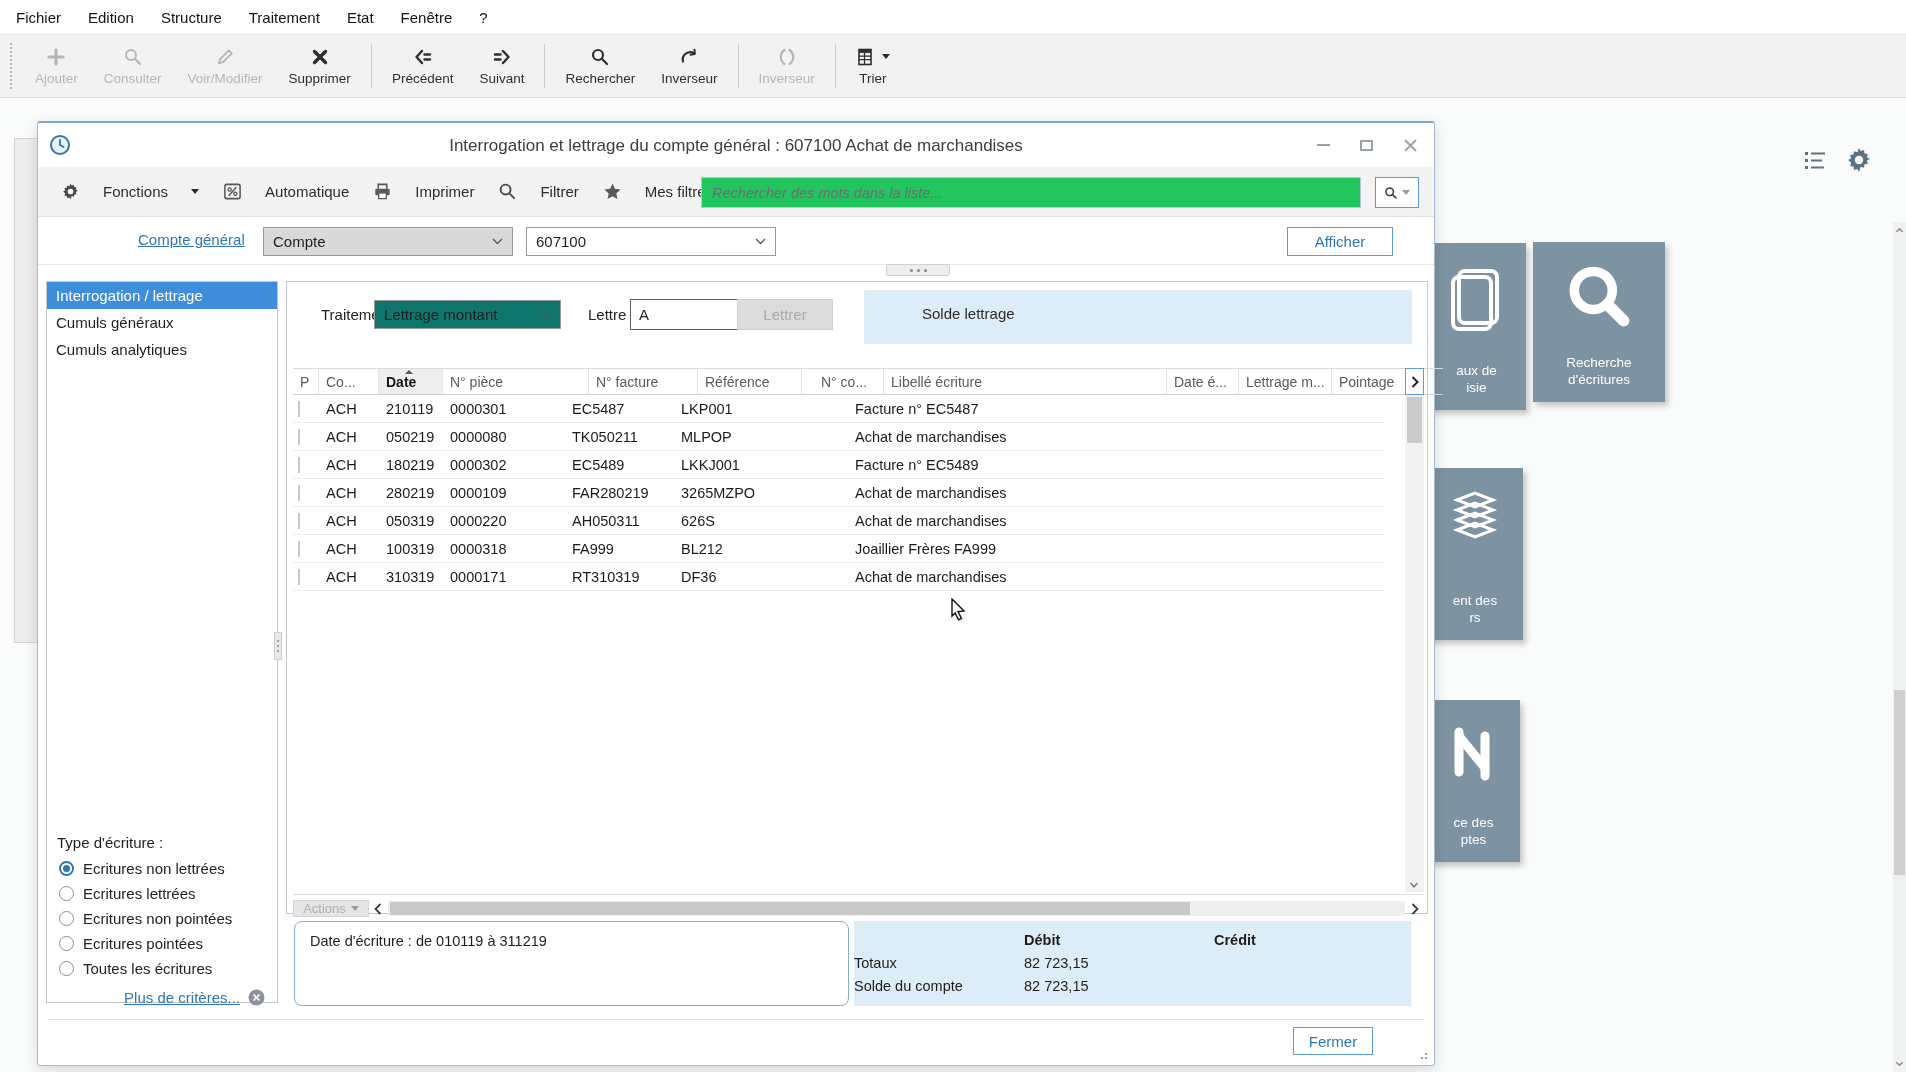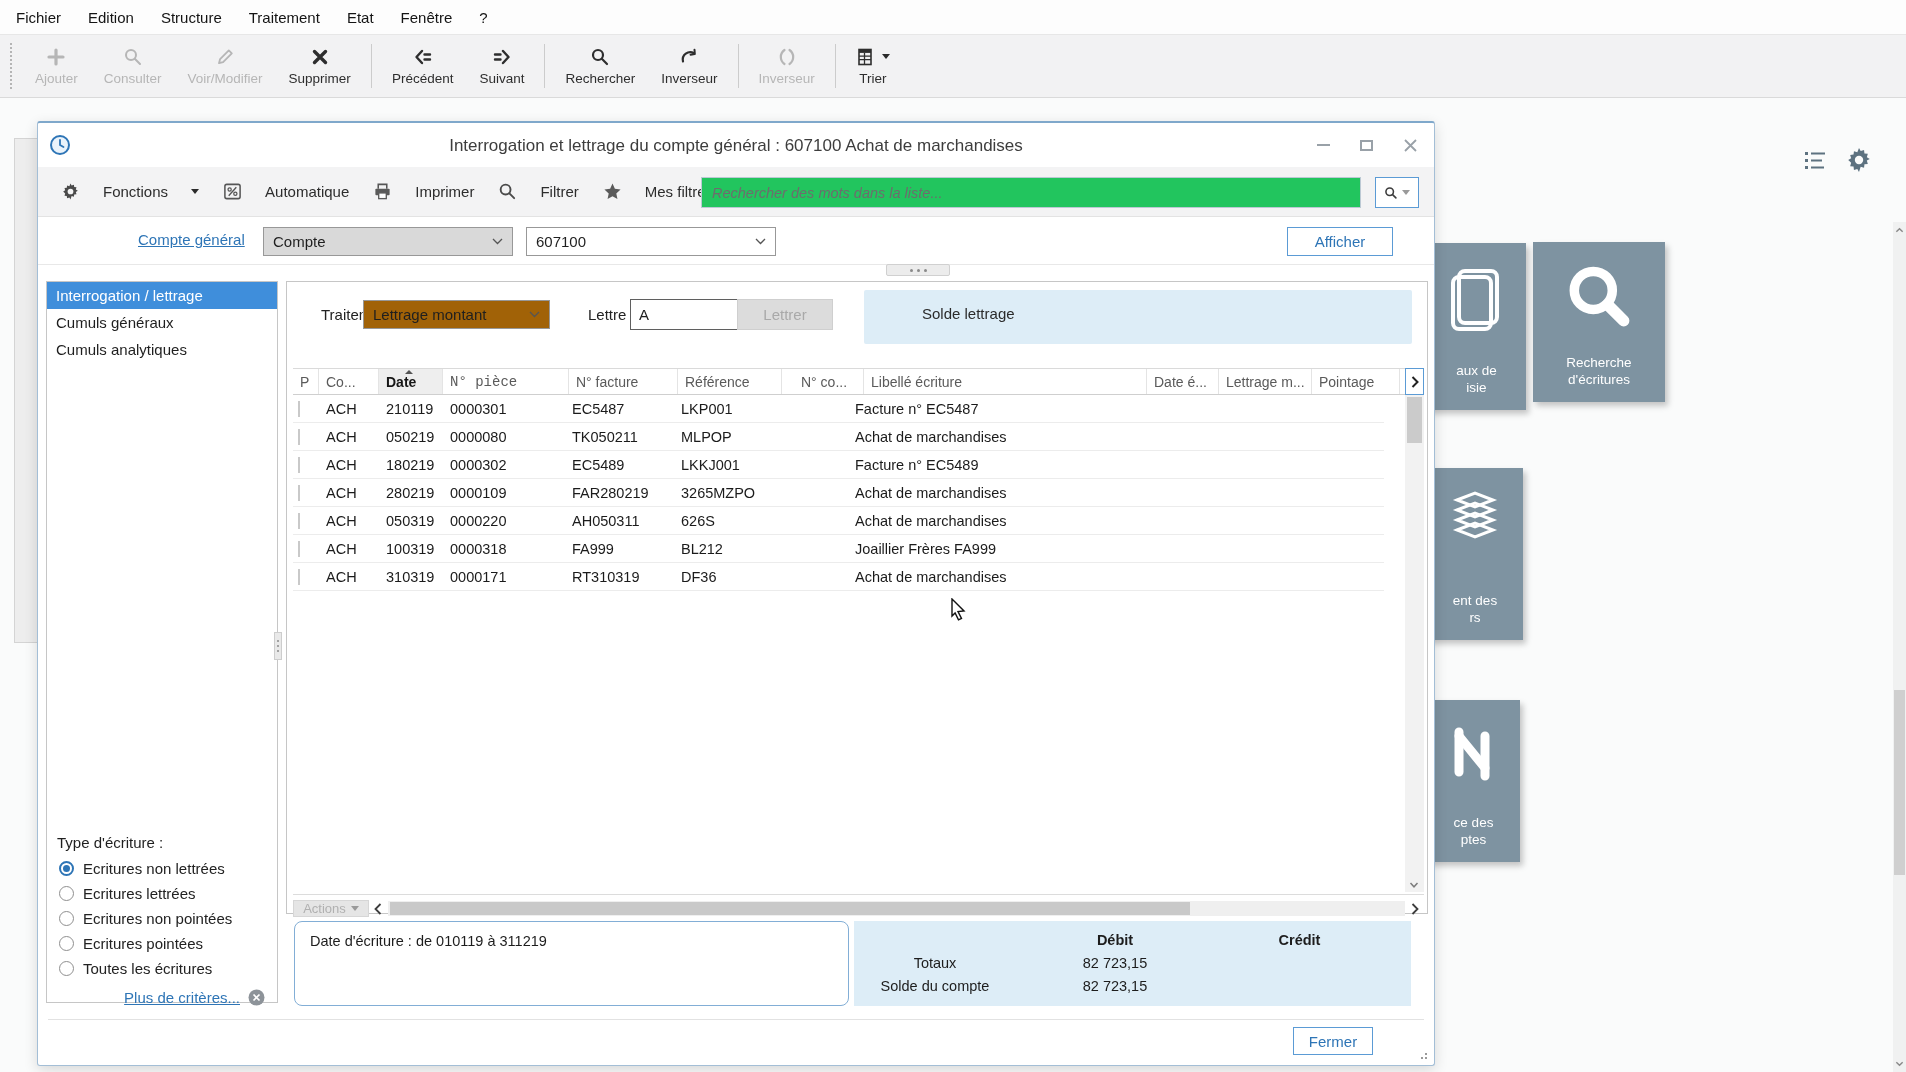--- a/index.html
+++ b/index.html
@@ -79,21 +79,21 @@
   .radio-row{display:flex;align-items:center;gap:9px;padding-left:12px;height:25px;cursor:pointer}
   .radio{width:15px;height:15px;border-radius:50%;border:1px solid #8f8f8f;background:#fff;position:relative;flex:0 0 auto}
   .radio.selected{border:2px solid #2e75b6}
   .radio.selected::after{content:"";position:absolute;inset:2px;border-radius:50%;background:#2e75b6}
   .more-row{display:flex;align-items:center;justify-content:flex-end;gap:8px;padding-right:12px;margin-top:8px}
   .more-link{color:#2e75b6;text-decoration:underline;cursor:pointer}
 
   
   .main-panel{position:absolute;left:248px;top:158px;width:1142px;height:633px;border:1px solid #c6c6c6;background:#fff}
   .treat-label{position:absolute;left:34px;top:24px;font-size:15px}
-  .treat-select{left:76px;top:18px;width:187px;background:#a16207}
+  .treat-select{left:87px;top:18px;width:187px;background:#0f766e}
   .lettre-label{position:absolute;left:301px;top:24px;font-size:15px}
   .lettre-input{position:absolute;left:343px;top:17px;width:118px;height:31px;border:1px solid #5f5f5f;
     padding:0 8px;font-family:"Liberation Sans",sans-serif;font-size:15px;color:#1f1f1f}
   .btn-lettrer{position:absolute;left:450px;top:17px;width:96px;height:31px;background:#dcdcdc;border:1px solid #cfcfcf;
     color:#a9a9a9;font-size:15px;display:flex;align-items:center;justify-content:center}
   .solde-panel{position:absolute;left:577px;top:8px;width:548px;height:54px;background:#ddedf7;border-radius:2px}
   .solde-title{padding:15px 0 0 58px;font-size:15px;color:#2b2b2b}
 
   .thead{position:absolute;left:6px;top:86px;height:27px;display:flex;border-top:1px solid #dadada;
     border-bottom:1px solid #cfcfcf;color:#5a5a5a;font-size:14px}
@@ -119,21 +119,21 @@
   .hs-arrow{width:18px;display:flex;align-items:center;justify-content:center;color:#3d3d3d}
   .hs-track{flex:1;height:15px;background:#efefef;position:relative;margin:0 1px}
   .hs-thumb{position:absolute;left:2px;top:1px;height:13px;width:800px;background:#c9c9c9;cursor:grab}
 
   
   .criteria-box{position:absolute;left:256px;top:798px;width:555px;height:85px;border:1.5px solid #82aed6;
     border-radius:8px;background:#fff;padding:11px 15px;font-size:14.5px;color:#1d1d1d}
   .totals{position:absolute;left:816px;top:798px;width:557px;height:85px;background:#ddedf7;font-size:14.5px;
     padding-top:7px;color:#1d1d1d}
   .t-row{display:grid;grid-template-columns:170px 190px 183px;height:23px;align-items:center}
-  .t-row span{text-align:center;padding-right:8px}
+  .t-row span{text-align:left;padding-right:8px}
   .t-row .credit{padding-right:12px}
   .t-head span{font-weight:bold}
   .dlg-sep{position:absolute;left:10px;right:10px;top:896px;height:1px;background:#e2e2e2}
   .btn-fermer{position:absolute;left:1255px;top:904px;width:80px;height:28px;border:1px solid #5b9bd5;background:#fff;
     color:#2e75b6;font-size:15px;display:flex;align-items:center;justify-content:center;cursor:pointer}
   .resize-grip{position:absolute;right:7px;bottom:6px;display:flex;flex-direction:column;align-items:flex-end;gap:2px}
   .resize-grip i{display:block;width:2px;height:2px;background:#9a9a9a}
 
   .cursor{position:absolute;left:950px;top:598px;pointer-events:none}
 </style>
@@ -439,21 +439,21 @@
       <div class="thead" id="thead">
           <div class="th" style="width: 26px;">
             <span>P</span>
           </div>
           <div class="th" style="width: 60px;">
             <span>Co...</span>
           </div>
           <div class="th sorted" style="width: 64px;">
             <span>Date</span>
           </div>
-          <div class="th" style="width: 126px; font-family: Liberation Mono, monospace;">
+          <div class="th" style="width: 146px;">
             <span>N° pièce</span>
           </div>
           <div class="th" style="width: 109px;">
             <span>N° facture</span>
           </div>
           <div class="th" style="width: 104px;">
             <span>Référence</span>
           </div>
           <div class="th" style="width: 70px; margin-left: 12px;">
             <span>N° co...</span>

